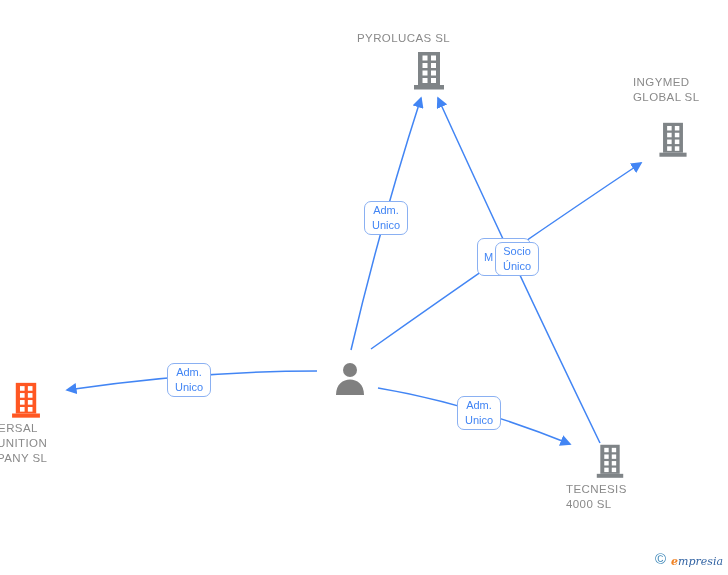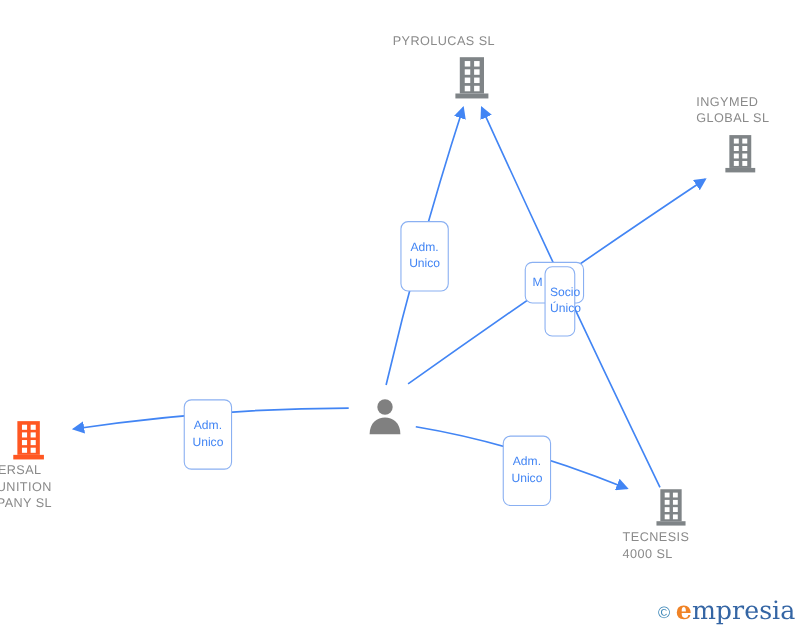--- a/index.html
+++ b/index.html
@@ -19,34 +19,34 @@
     line-height:16px;z-index:3;cursor:pointer;
   }
   .icon{position:absolute;z-index:3;cursor:pointer;}
   .icon.gray{color:#7f8487;}
   .icon.orange{color:#ff5722;}
   .icon.person{color:#808080;}
 
   .edge-label{
     position:absolute;box-sizing:border-box;background:#ffffff;
     border:1.5px solid #8ab0f2;border-radius:7px;color:#4285f4;
-    font-size:11px;line-height:15px;text-align:center;padding:16px 4px;
+    font-size:11px;line-height:15px;text-align:center;padding:1px 4px;
     z-index:1;
   }
   .edge-label.front{z-index:2;}
   .edge-label.back{
     text-align:left;padding-left:6px;display:flex;align-items:center;z-index:1;
   }
 
   #footer-logo{
     position:absolute;right:5px;bottom:6px;z-index:3;cursor:pointer;
     font-size:16px;white-space:nowrap;
   }
   #footer-logo .copy{color:#3d87b8;font-size:15px;margin-right:5px;vertical-align:1px;}
-  #footer-logo .brand{font-family:"DejaVu Serif", serif;font-size:23px;}
+  #footer-logo .brand{font-family:"DejaVu Serif", serif;font-style:italic;font-size:11px;}
   #footer-logo .brand-e{color:#f08326;font-weight:bold;}
   #footer-logo .brand-rest{color:#3465a4;}
 </style>
 </head>
 <body>
 
 <div id="canvas">
 
   <svg id="edges" width="728" height="575">
     <defs>
@@ -55,42 +55,42 @@
       </marker>
     </defs>
     <path class="edge" d="M351,350 Q381,222 421,98" marker-end="url(#arrow)"></path>
     <path class="edge" d="M317,371 Q195,371 67,390" marker-end="url(#arrow)"></path>
     <path class="edge" d="M378,388 Q468,403 570,444" marker-end="url(#arrow)"></path>
     <path class="edge" d="M371,349 Q515,247 641,163" marker-end="url(#arrow)"></path>
     <path class="edge" d="M600,443 Q513,263 438,98" marker-end="url(#arrow)"></path>
   </svg>
 
   <div class="edge-label back" style="left:477px;top:238px;width:54px;height:38px;">M</div>
-  <div class="edge-label front" style="left:495px;top:242px;width:28px;">Socio Único</div>
+  <div class="edge-label front" style="left:495px;top:242px;width:44px;">Socio Único</div>
   <div class="edge-label" style="left:364px;top:201px;width:44px;">Adm. Unico</div>
   <div class="edge-label" style="left:167px;top:363px;width:44px;">Adm. Unico</div>
   <div class="edge-label" style="left:457px;top:396px;width:44px;">Adm. Unico</div>
 
   <div class="company-label" style="left:357px;top:31px;width:140px;">PYROLUCAS SL</div>
   <svg class="icon gray" style="left:411px;top:50px;" width="36" height="42" viewBox="0 0 36 42">
     <rect x="7" y="2" width="22" height="33" fill="currentColor"></rect>
     <rect x="3" y="35" width="30" height="4.5" fill="currentColor"></rect>
     <g fill="#ffffff">
       <rect x="11.5" y="5.5" width="5" height="5"></rect>
         <rect x="20" y="5.5" width="5" height="5"></rect>
       <rect x="11.5" y="13" width="5" height="5"></rect>
         <rect x="20" y="13" width="5" height="5"></rect>
       <rect x="11.5" y="20.5" width="5" height="5"></rect>
         <rect x="20" y="20.5" width="5" height="5"></rect>
       <rect x="11.5" y="28" width="5" height="5"></rect>
         <rect x="20" y="28" width="5" height="5"></rect>
     </g>
   </svg>
 
-  <div class="company-label" style="left:633px;top:86px;width:80px;">INGYMED GLOBAL SL</div>
+  <div class="company-label" style="left:633px;top:75px;width:80px;">INGYMED GLOBAL SL</div>
   <svg class="icon gray" style="left:656px;top:121px;" width="34" height="38" viewBox="0 0 36 42">
     <rect x="7" y="2" width="22" height="33" fill="currentColor"></rect>
     <rect x="3" y="35" width="30" height="4.5" fill="currentColor"></rect>
     <g fill="#ffffff">
       <rect x="11.5" y="5.5" width="5" height="5"></rect>
         <rect x="20" y="5.5" width="5" height="5"></rect>
       <rect x="11.5" y="13" width="5" height="5"></rect>
         <rect x="20" y="13" width="5" height="5"></rect>
       <rect x="11.5" y="20.5" width="5" height="5"></rect>
         <rect x="20" y="20.5" width="5" height="5"></rect>

